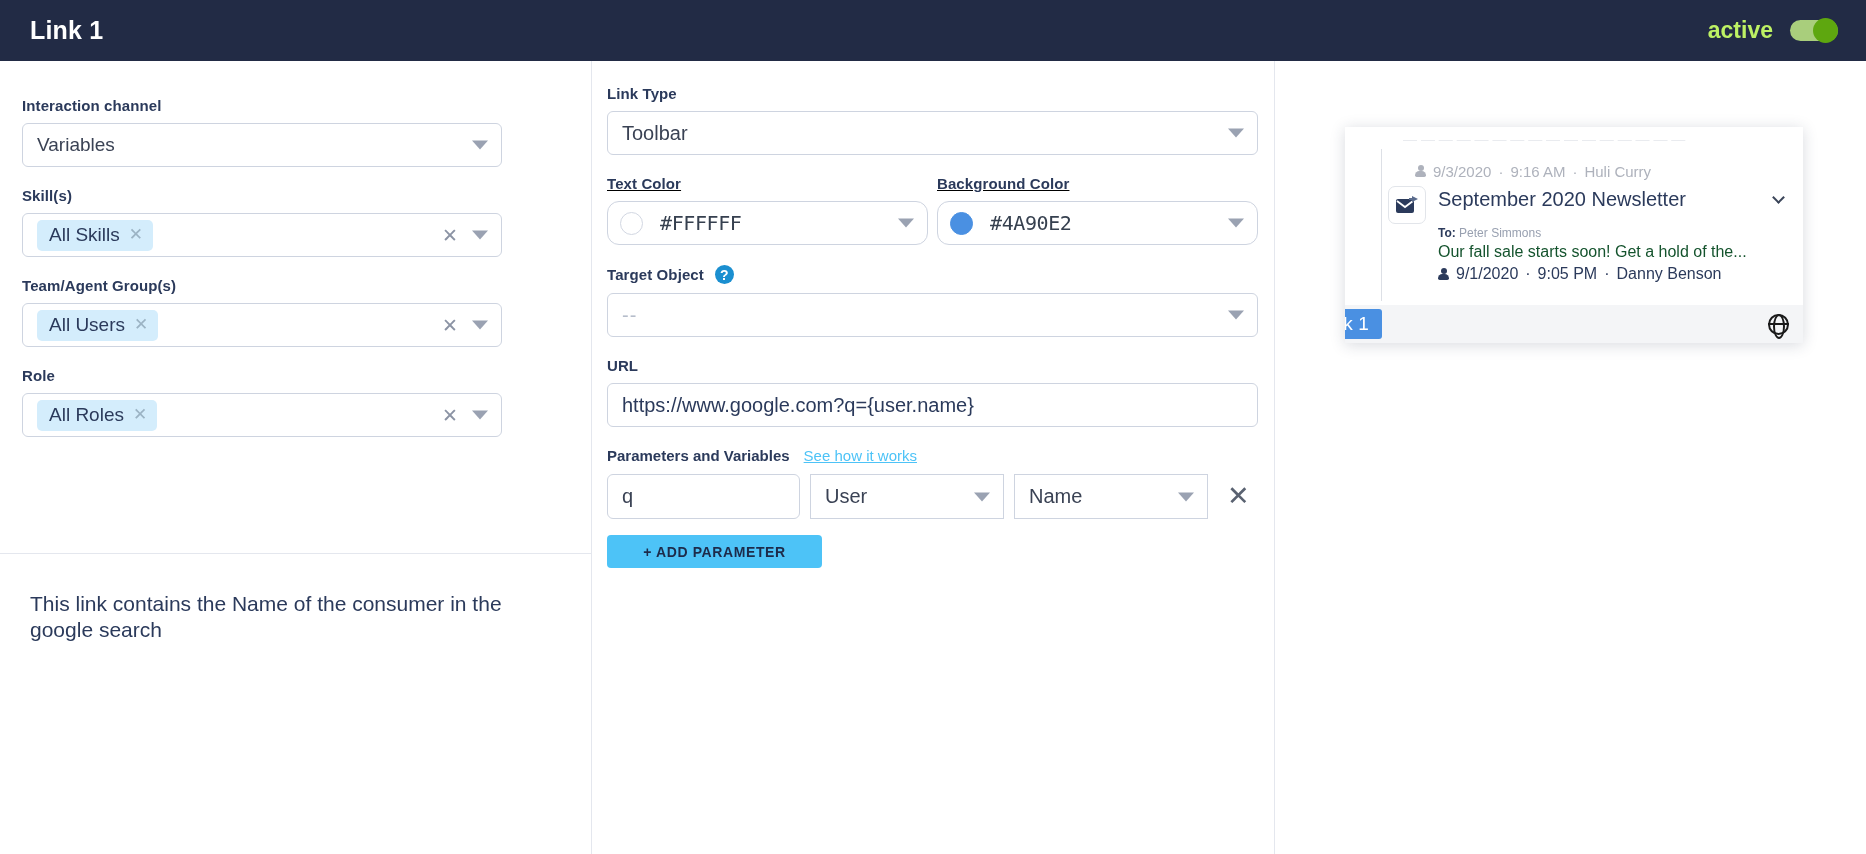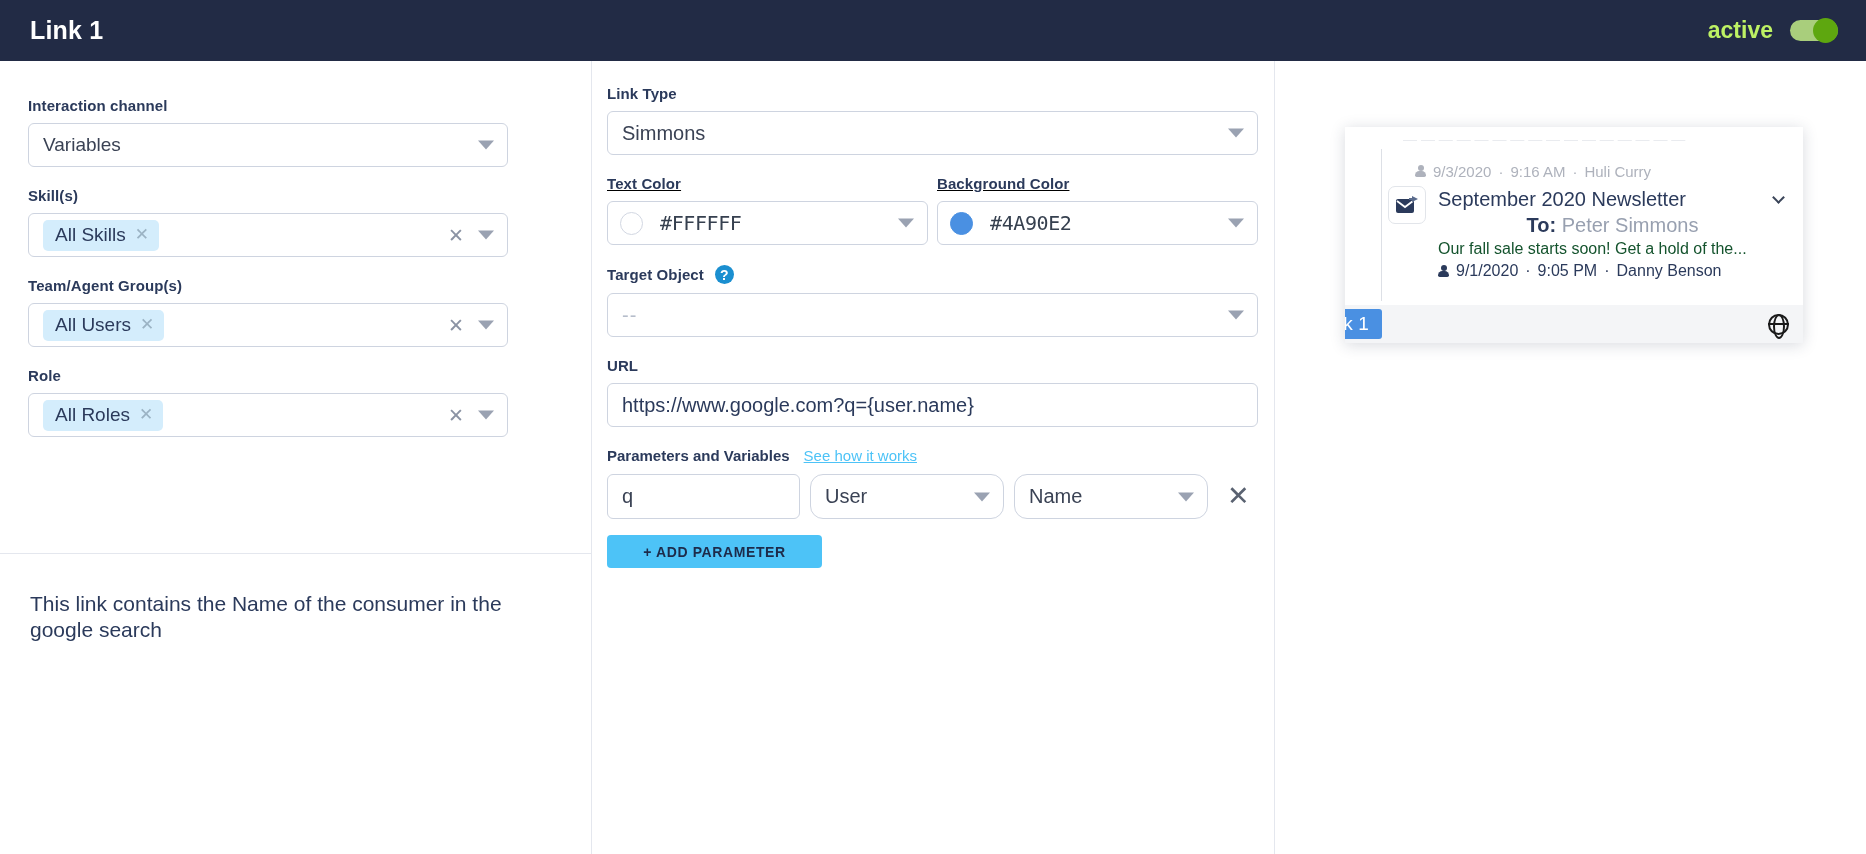--- a/index.html
+++ b/index.html
@@ -86,21 +86,21 @@
     border-right: 1px solid #E4E7EE;
     padding: 24px 0 0 15px;
   }
   .col-right {
     flex: 1;
     height: 605px;
     position: relative;
   }
 
   
-  .left-form { padding: 36px 0 0 28px; }
+  .left-form { padding: 36px 0 0 22px; }
   .left-divider {
     position: absolute;
     top: 492px; left: 0;
     width: 592px; height: 1px;
     background: #E4E7EE;
   }
   .desc {
     position: absolute;
     top: 530px; left: 30px;
     width: 520px;
@@ -223,21 +223,21 @@
     letter-spacing: 1px;
   }
 
   .color-row { display: flex; gap: 9px; }
   .color-group { width: 321px; }
   .color-control {
     position: relative;
     width: 321px;
     height: 44px;
     border: 1px solid #CED4E0;
-    border-radius: 6px;
+    border-radius: 12px;
     background: #ffffff;
     display: flex;
     align-items: center;
     padding: 0 12px;
     gap: 17px;
   }
   .swatch {
     width: 23px; height: 23px;
     border-radius: 50%;
     border: 1px solid #D2D7E2;
@@ -289,21 +289,21 @@
     align-items: center;
     padding: 0 14px;
     font-size: 20px;
     color: #3A4254;
   }
   .param-select {
     position: relative;
     width: 194px;
     height: 45px;
     border: 1px solid #CED4E0;
-    border-radius: 13px;
+    border-radius: 0;
     display: flex;
     align-items: center;
     padding: 0 14px;
     font-size: 20px;
     color: #3A4254;
   }
   .param-remove {
     font-size: 27px;
     color: #5A6271;
     line-height: 1;
@@ -416,24 +416,23 @@
   .chevron {
     width: 9px; height: 9px;
     border-right: 2px solid #3B4559;
     border-bottom: 2px solid #3B4559;
     transform: rotate(45deg);
     margin-right: 4px;
     margin-top: -4px;
     cursor: pointer;
   }
   .msg-to {
-    font-size: 20px;
+    font-size: 12px;
     color: #98A0B0;
-    margin-top: 2px;
-    text-align: center;
+    margin-top: 14px;
   }
   .msg-to b { color: #2B3A5B; font-weight: 700; }
   .msg-snippet {
     font-size: 16px;
     color: #14532d;
     margin-top: 3px;
     white-space: nowrap;
     overflow: hidden;
   }
   .meta-row-dark {
@@ -563,21 +562,21 @@
 
       <div class="left-divider"></div>
       <div class="desc">This link contains the Name of the consumer in the google search</div>
     </div>
 
     <div class="col-mid">
 
       <div class="mid-field">
         <div class="mid-label">Link Type</div>
         <div class="mid-control">
-          <span class="value">Simmons</span>
+          <span class="value">Toolbar</span>
           <span class="caret"></span>
         </div>
       </div>
 
       <div class="mid-field">
         <div class="color-labels">
           <div class="mid-label">Text Color</div>
           <div class="mid-label">Background Color</div>
         </div>
         <div class="color-row">

